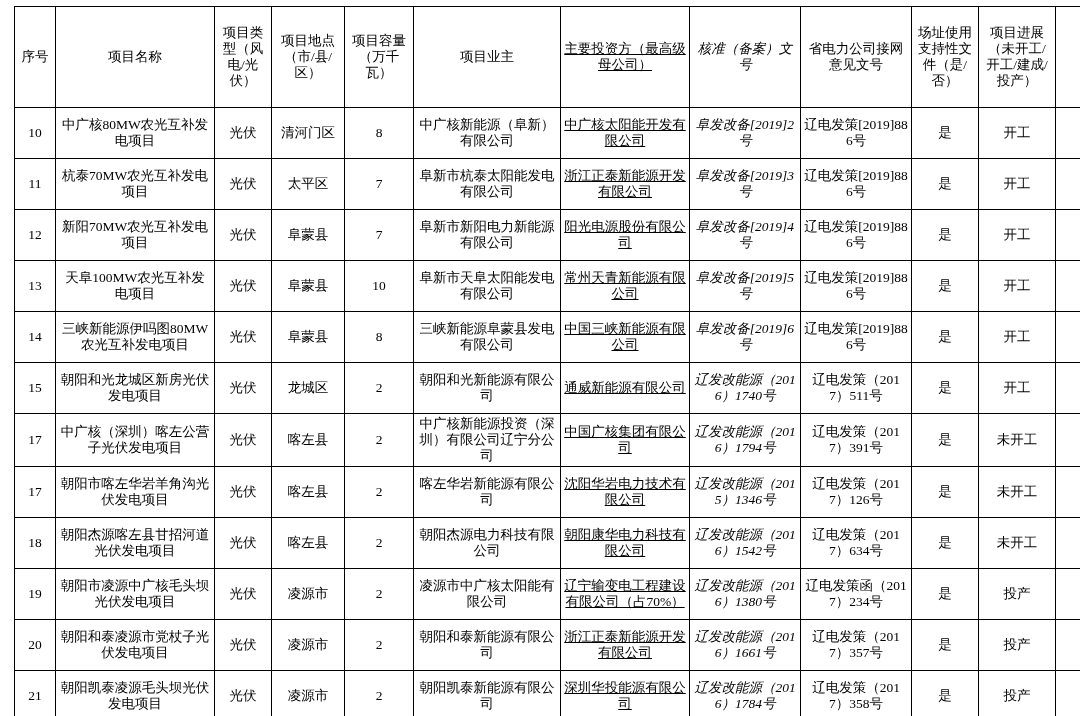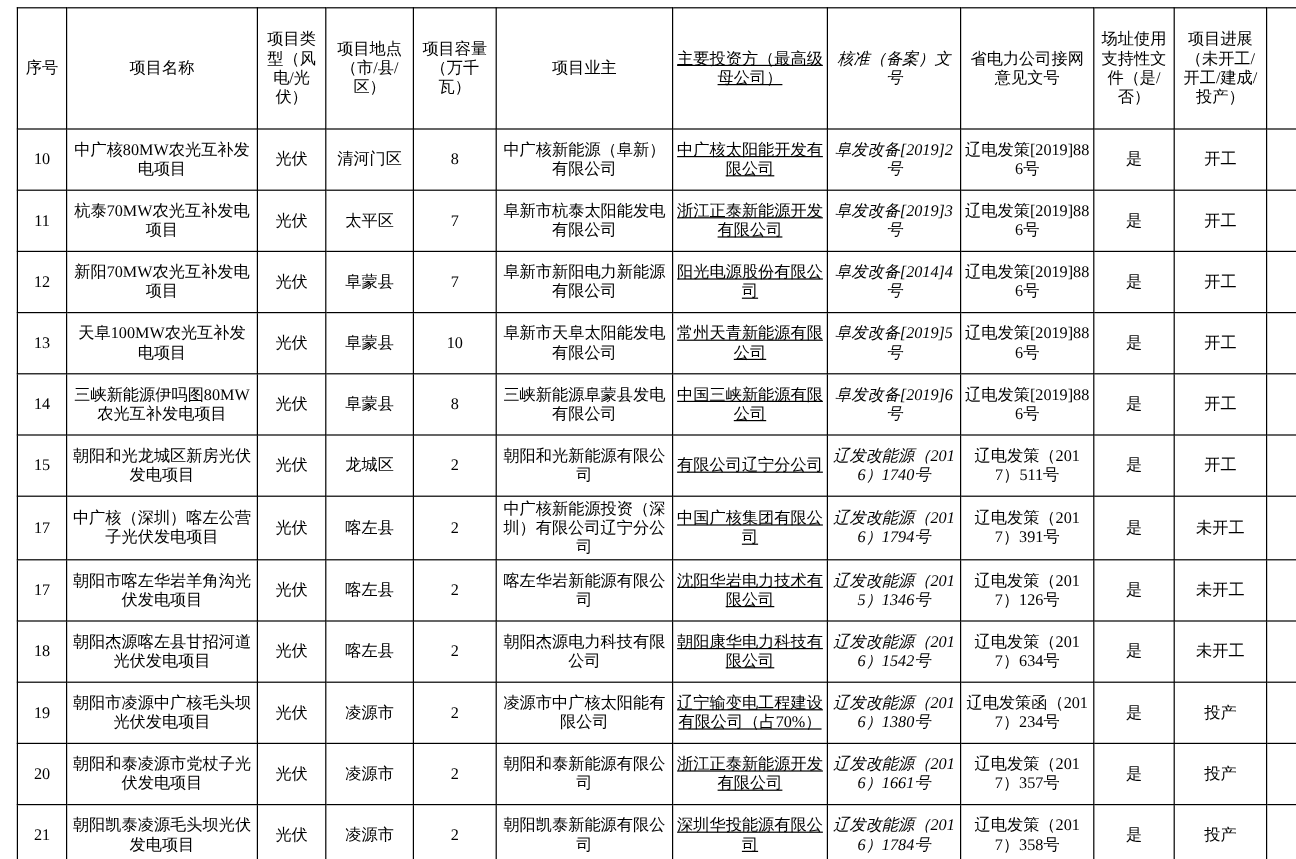--- a/index.html
+++ b/index.html
@@ -111,21 +111,21 @@
         <td class="c-remark"></td>
       </tr>
       <tr>
         <td class="c-seq">12</td>
         <td class="c-name">新阳70MW农光互补发电项目</td>
         <td class="c-type">光伏</td>
         <td class="c-loc">阜蒙县</td>
         <td class="c-cap">7</td>
         <td class="c-owner">阜新市新阳电力新能源有限公司</td>
         <td class="c-investor">阳光电源股份有限公司</td>
-        <td class="c-approval">阜发改备[2014]4号</td>
+        <td class="c-approval">阜发改备[2019]4号</td>
         <td class="c-grid bold">辽电发策[2019]886号</td>
         <td class="c-site">是</td>
         <td class="c-progress">开工</td>
         <td class="c-remark"></td>
       </tr>
       <tr>
         <td class="c-seq">13</td>
         <td class="c-name">天阜100MW农光互补发电项目</td>
         <td class="c-type">光伏</td>
         <td class="c-loc">阜蒙县</td>
@@ -152,21 +152,21 @@
         <td class="c-progress">开工</td>
         <td class="c-remark"></td>
       </tr>
       <tr>
         <td class="c-seq">15</td>
         <td class="c-name">朝阳和光龙城区新房光伏发电项目</td>
         <td class="c-type">光伏</td>
         <td class="c-loc">龙城区</td>
         <td class="c-cap">2</td>
         <td class="c-owner">朝阳和光新能源有限公司</td>
-        <td class="c-investor">有限公司辽宁分公司</td>
+        <td class="c-investor">通威新能源有限公司</td>
         <td class="c-approval">辽发改能源（2016）1740号</td>
         <td class="c-grid">辽电发策（2017）511号</td>
         <td class="c-site">是</td>
         <td class="c-progress">开工</td>
         <td class="c-remark"></td>
       </tr>
       <tr>
         <td class="c-seq">17</td>
         <td class="c-name">中广核（深圳）喀左公营子光伏发电项目</td>
         <td class="c-type">光伏</td>

